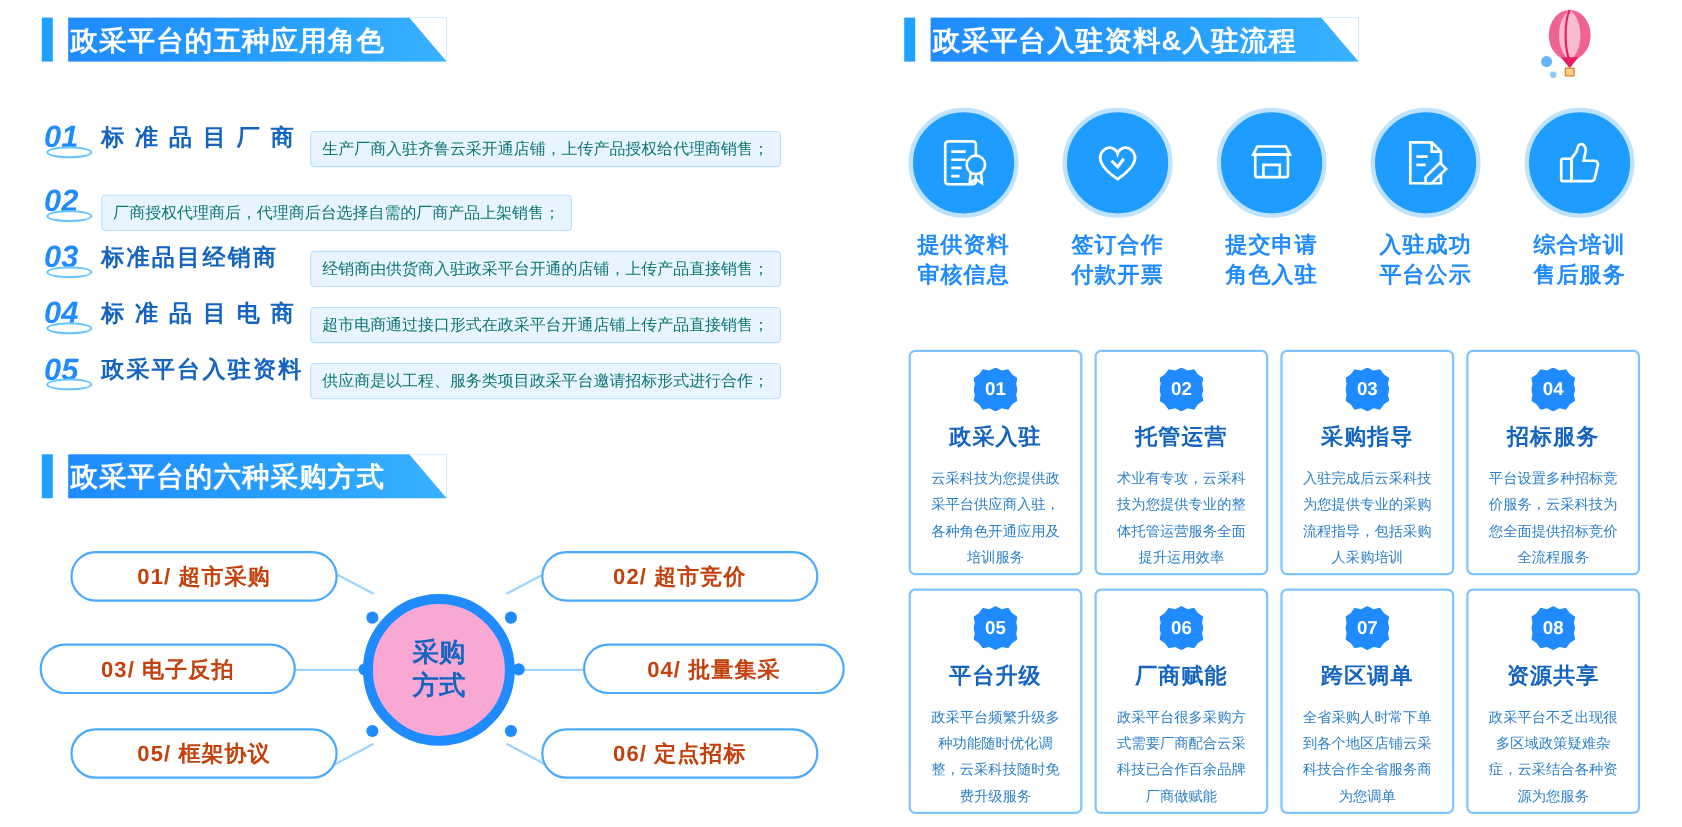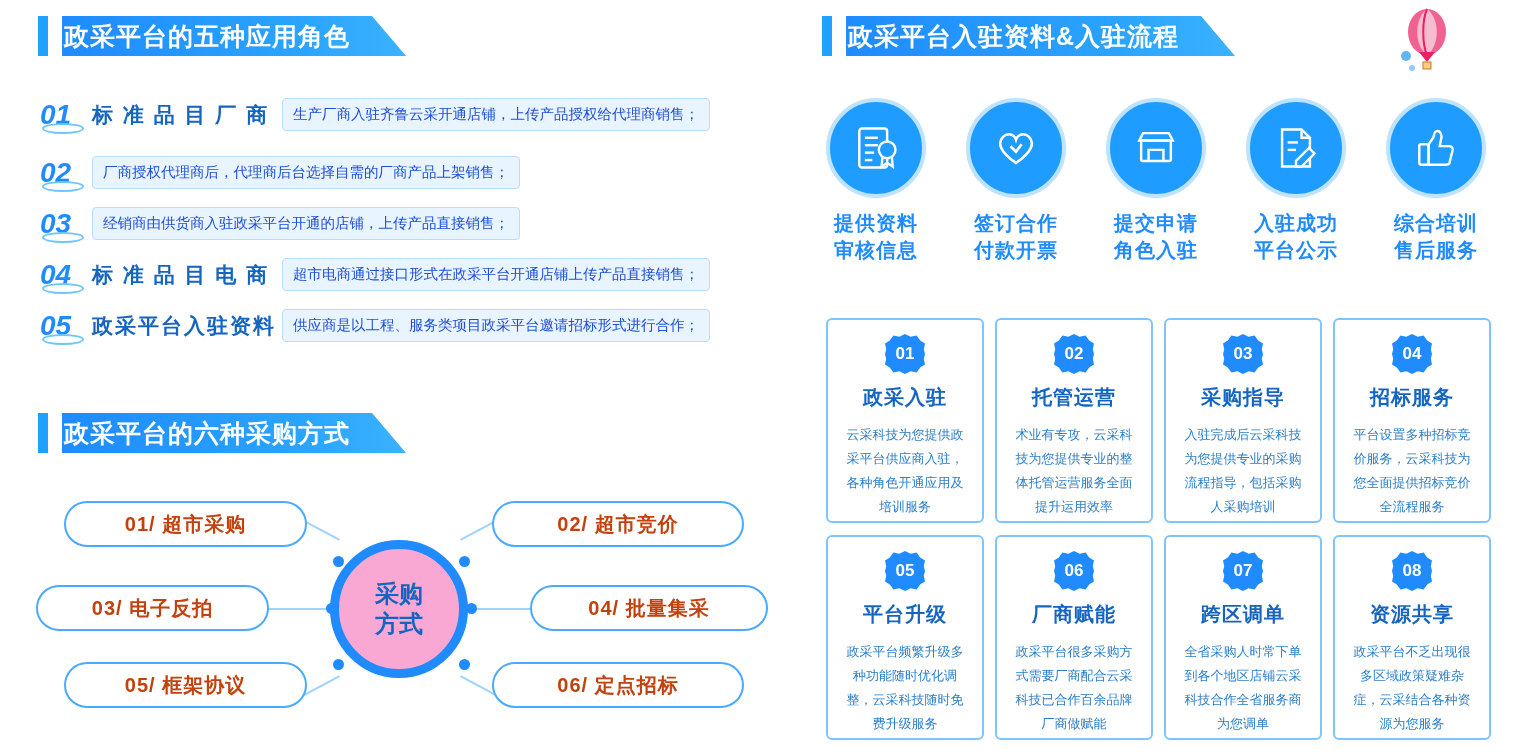--- a/index.html
+++ b/index.html
@@ -35,21 +35,21 @@
   .role-num .ellipse {
     position: absolute; left: 2px; top: 24px; width: 42px; height: 11px;
     border: 2px solid #6ec6ff; border-radius: 50%;
   }
   .role-title {
     font-size: 21px; color: #1565c0; font-weight: bold; letter-spacing: 2px;
     width: 190px;
   }
   .role-desc {
     background: #e8f4ff; border: 1px solid #b9ddff; border-radius: 4px;
-    color: #1d4ed8; font-size: 14.5px; padding: 6px 10px; white-space: nowrap;
+    color: #0f766e; font-size: 14.5px; padding: 6px 10px; white-space: nowrap; margin-top: 21px;
   }
 
   
   #buy-header { left: 38px; top: 413px; }
   .pill {
     position: absolute; border: 2px solid #4aaaff; border-radius: 26px;
     background: #fff; color: #c2410c; font-size: 20px; font-weight: bold;
     display: flex; align-items: center; justify-content: center;
     height: 46px; letter-spacing: 1px;
   }
@@ -116,20 +116,21 @@
     <div class="role-num"><span>01</span><span class="ellipse"></span></div>
     <div class="role-title">标 准 品 目 厂 商</div>
     <div class="role-desc">生产厂商入驻齐鲁云采开通店铺，上传产品授权给代理商销售；</div>
   </div>
   <div class="role-row" style="left:40px; top:156px;">
     <div class="role-num"><span>02</span><span class="ellipse"></span></div>
     <div class="role-desc">厂商授权代理商后，代理商后台选择自需的厂商产品上架销售；</div>
   </div>
   <div class="role-row" style="left:40px; top:207px;">
     <div class="role-num"><span>03</span><span class="ellipse"></span></div>
+    <div class="role-title">标准品目经销商</div>
     <div class="role-desc">经销商由供货商入驻政采平台开通的店铺，上传产品直接销售；</div>
   </div>
   <div class="role-row" style="left:40px; top:258px;">
     <div class="role-num"><span>04</span><span class="ellipse"></span></div>
     <div class="role-title">标 准 品 目 电 商</div>
     <div class="role-desc">超市电商通过接口形式在政采平台开通店铺上传产品直接销售；</div>
   </div>
   <div class="role-row" style="left:40px; top:309px;">
     <div class="role-num"><span>05</span><span class="ellipse"></span></div>
     <div class="role-title">政采平台入驻资料</div>

